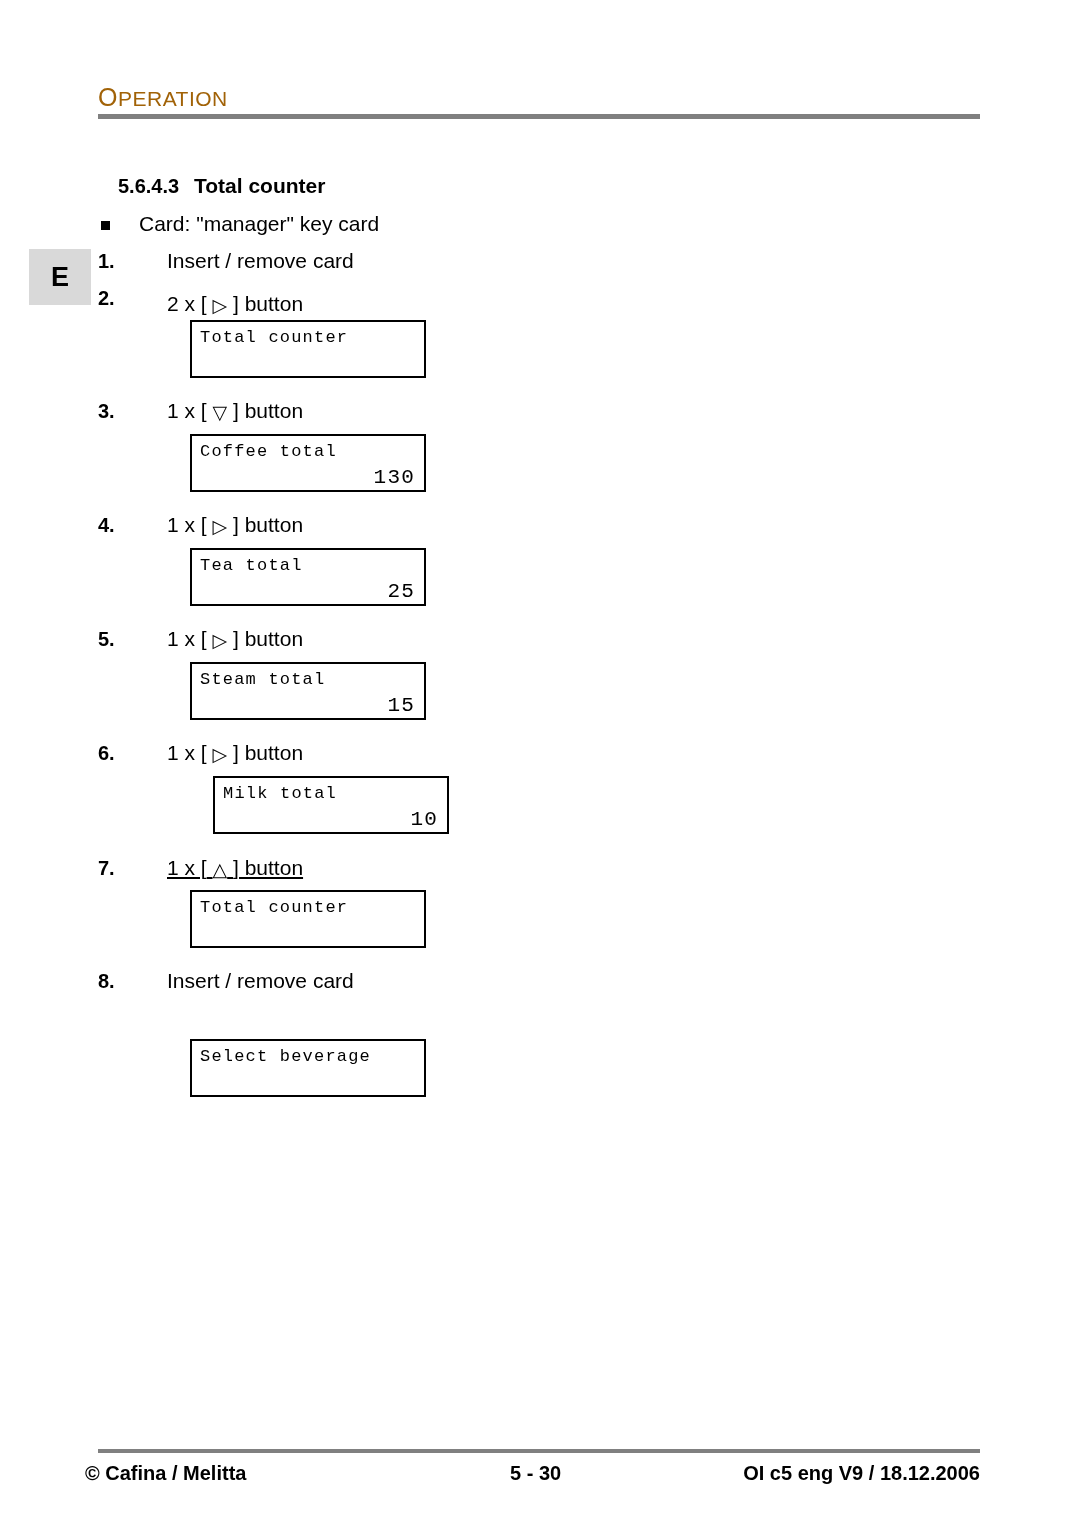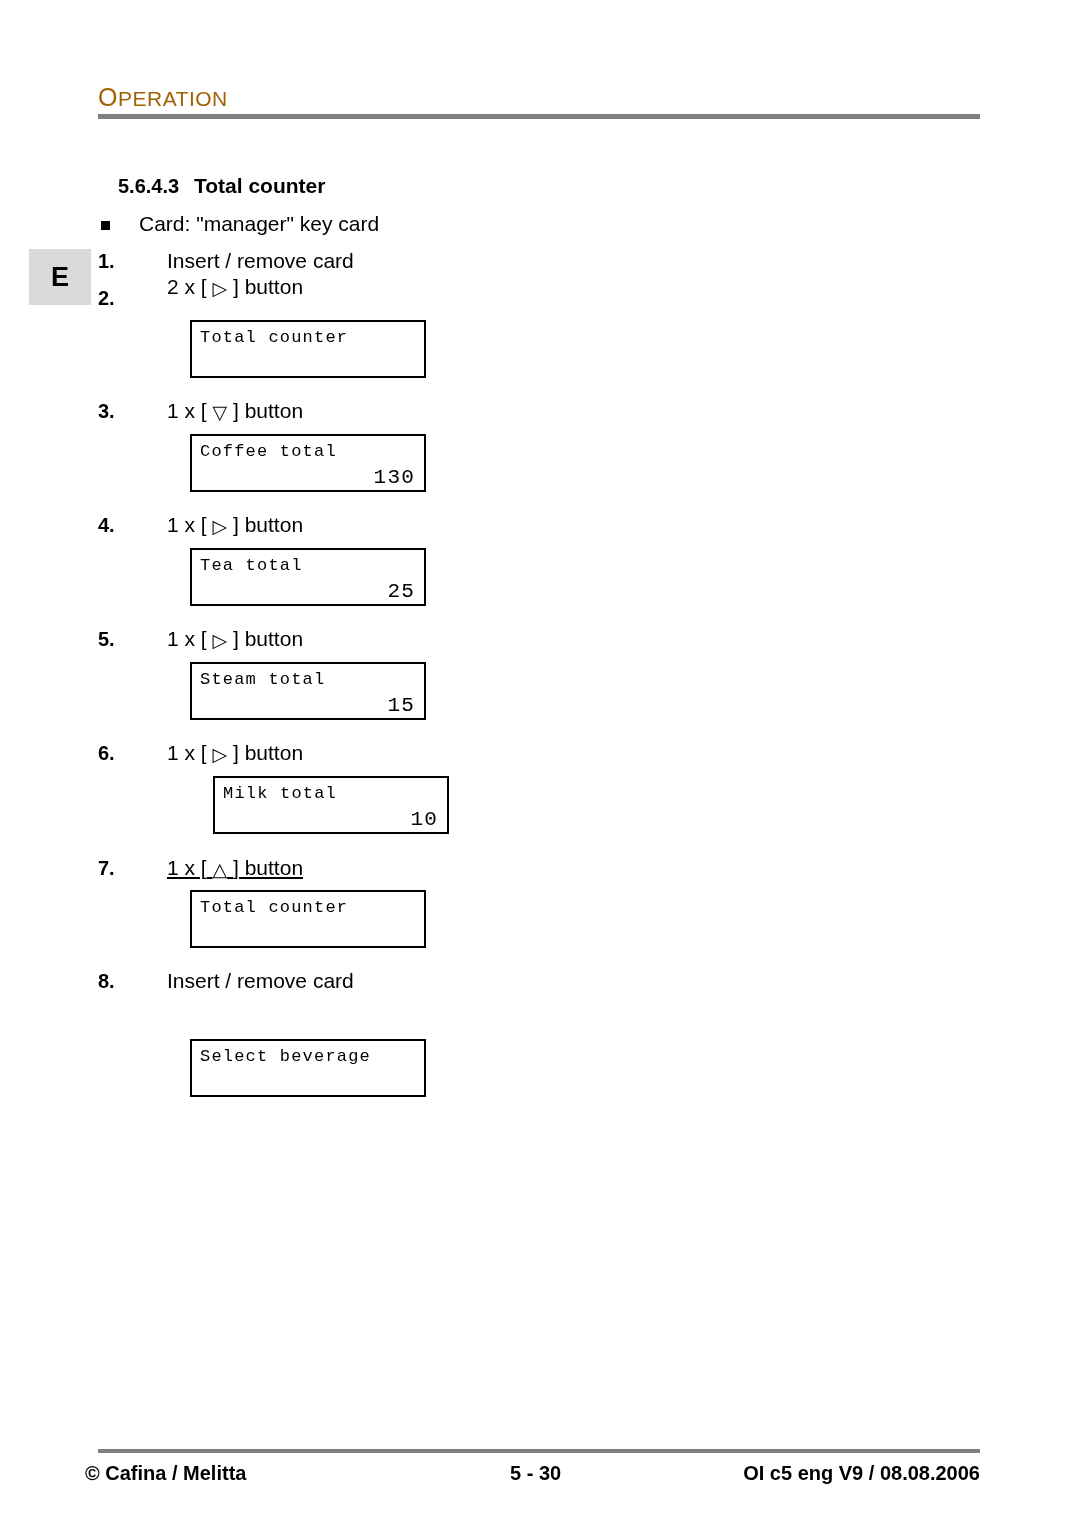--- a/index.html
+++ b/index.html
@@ -179,21 +179,21 @@
   <div class="sect-num">5.6.4.3</div>
   <div class="sect-title">Total counter</div>
 
   <div class="bullet-sq"></div>
   <div class="bullet-text">Card: "manager" key card</div>
 
   <div class="step-num" style="top:250px;">1.</div>
   <div class="step-text" style="top:249px;">Insert / remove card</div>
 
   <div class="step-num" style="top:287px;">2.</div>
-  <div class="step-text" style="top:275px;"><span>2 x [</span> <span class="arrow-glyph">▷</span> <span>] button</span></div>
+  <div class="step-text" style="top:292px;"><span>2 x [</span> <span class="arrow-glyph">▷</span> <span>] button</span></div>
   <div class="lcd" style="top:320px;">
     <div class="l1">Total counter</div>
     <div class="l2"></div>
   </div>
 
   <div class="step-num" style="top:400px;">3.</div>
   <div class="step-text" style="top:399px;"><span>1 x [</span> <span class="arrow-glyph">▽</span> <span>] button</span></div>
   <div class="lcd" style="top:434px;">
     <div class="l1">Coffee total</div>
     <div class="l2">130</div>
@@ -230,15 +230,15 @@
   <div class="step-num" style="top:970px;">8.</div>
   <div class="step-text" style="top:969px;">Insert / remove card</div>
   <div class="lcd" style="top:1004px;margin-top:35px;">
     <div class="l1">Select beverage</div>
     <div class="l2"></div>
   </div>
 
   <div class="footer-rule"></div>
   <div class="footer-left">© Cafina / Melitta</div>
   <div class="footer-center">5 - 30</div>
-  <div class="footer-right">OI c5 eng V9 / 08.08.2006</div>
+  <div class="footer-right">OI c5 eng V9 / 18.12.2006</div>
 
 </div>
 
 </body></html>

